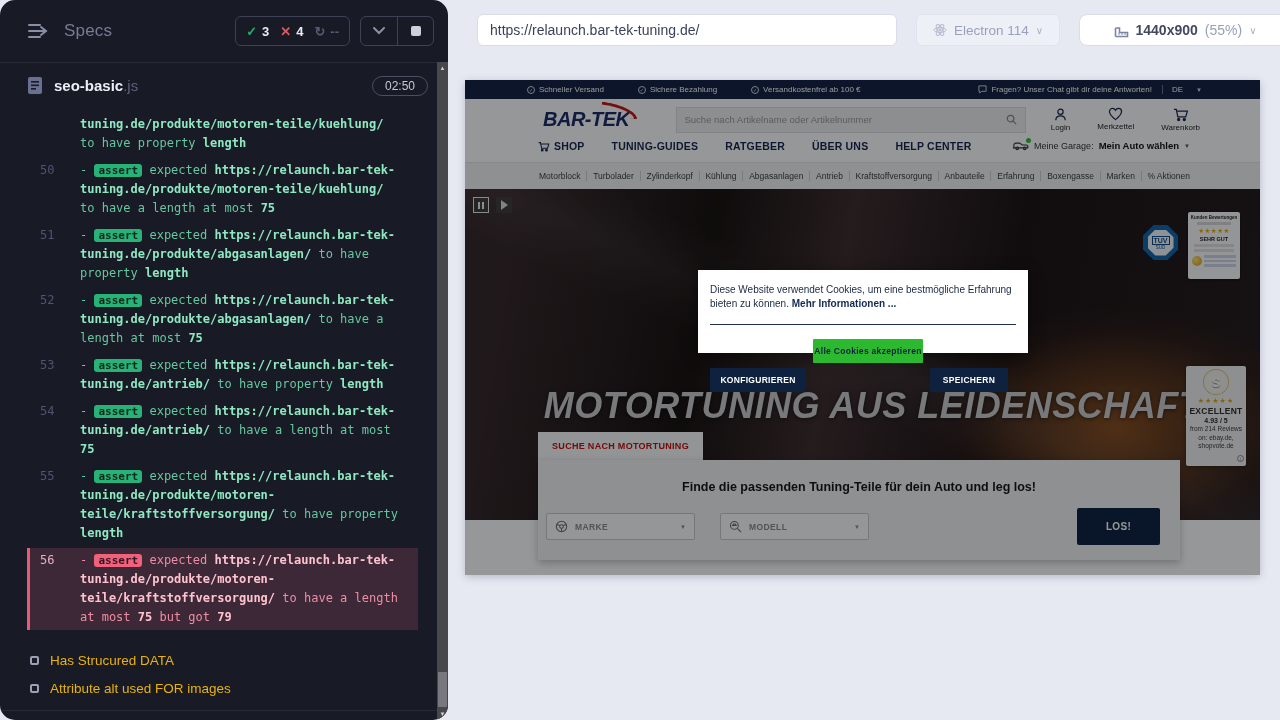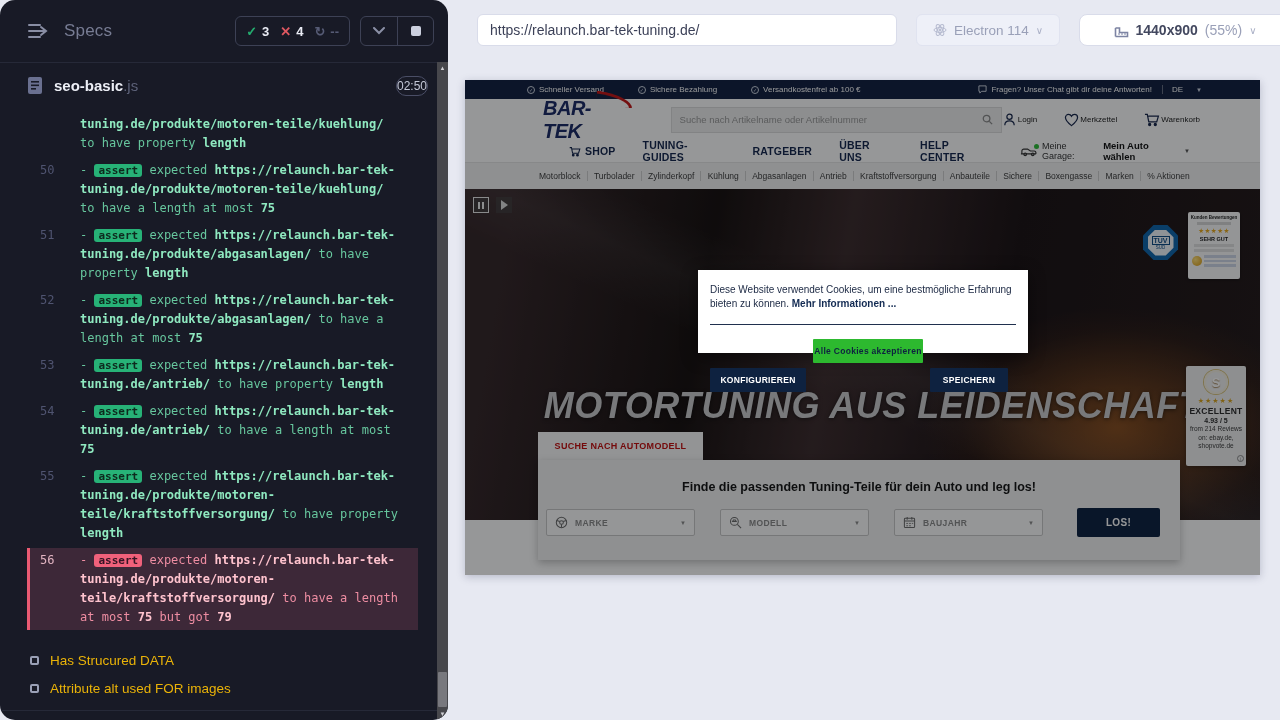--- a/index.html
+++ b/index.html
@@ -21,21 +21,21 @@
   .stat .pend-n { color:#565b75; }
   .ctrlbox { display:flex; align-items:center; height:30px; border:1px solid #3d4155; border-radius:6px; margin-left:10px; }
   .ctrl { width:36px; height:28px; display:flex; align-items:center; justify-content:center; cursor:pointer; }
   .ctrl + .ctrl { border-left:1px solid #3d4155; }
   .stop-sq { width:10px; height:10px; background:#ccd0df; border-radius:2px; }
   .rdivider { height:1px; background:#262938; }
   .specrow { height:45px; display:flex; align-items:center; padding:0 20px 0 28px; }
   .spec-ic { margin-right:12px; }
   .spec-name { font-size:15px; font-weight:bold; color:#edeff6; }
   .spec-ext { font-size:15px; color:#5c6178; }
-  .spec-time { margin-left:auto; font-size:12px; color:#c4c8d7; border:1px solid #4a4e66; border-radius:12px; padding:2px 0;text-align:center; }
+  .spec-time { margin-left:auto; font-size:12px; color:#c4c8d7; border:1px solid #4a4e66; border-radius:12px; padding:2px 12px;text-align:center; }
   .cmdlog { margin:4px 30px 0 30px; font-family:"DejaVu Sans Mono",monospace; font-size:12px; line-height:19px; }
   .log-entry { display:flex; padding:3px 0; margin:2px 0; }
   .lnum { flex:0 0 50px; padding-left:10px; color:#4f5470; }
   .lmsg { flex:1; padding-right:14px; color:#67c79e; word-wrap:break-word; overflow-wrap:break-word; min-width:0; }
   .lmsg .b { font-weight:bold; color:#8fe9c0; }
   .lbadge { background:#27b277; color:#0e2a1e; font-weight:bold; border-radius:3px; padding:0 4px; font-size:11px; }
   .log-entry.failed { background:#3d2838; border-left:3px solid #ea5a72; margin-left:-3px; }
   .log-entry.failed .lnum { color:#e2b4c1; }
   .log-entry.failed .lmsg { color:#ee8da2; }
   .log-entry.failed .lmsg .b { color:#ffc3ce; }
@@ -70,23 +70,23 @@
   .s-chat { display:flex; align-items:center; gap:4px; margin-left:auto; }
   .s-lang { display:flex; align-items:center; gap:13px; margin-left:10px; padding-left:9px; border-left:1px solid rgba(255,255,255,.35); }
   .s-lang .tchev { font-size:6px; color:#cfd5e2; }
   .s-header { height:41px; background:#fff; display:flex; align-items:center; padding:0 60px 0 78px; }
   .s-logo { position:relative; font-size:20px; font-style:italic; font-weight:bold; color:#1b2a66; letter-spacing:-.5px; }
   .s-logo::after { content:""; position:absolute; right:-8px; top:-4px; width:34px; height:10px; border:solid #c41616; border-width:3px 3px 0 0; border-radius:0 100% 0 0 / 0 100% 0 0; transform:rotate(8deg); }
   .s-search { margin-left:46px; width:350px; height:26px; background:#efefef; border:1px solid #dcdcdc; display:flex; align-items:center; padding:0 8px; }
   .s-search input { flex:1; border:0; background:transparent; font-size:9.5px; color:#333; outline:none; font-family:inherit; }
   .s-search input::placeholder { color:#9a9a9a; }
   .s-acct { margin-left:auto; display:flex; gap:27px; }
-  .acct-item { display:flex; align-items:center; gap:1px; color:#17264b; }
+  .acct-item { display:flex; flex-direction:column; align-items:center; gap:1px; color:#17264b; }
   .acct-item .lbl { font-size:8px; color:#222; }
-  .s-nav { height:22px; background:#fff; display:flex; align-items:center; padding:0 70px 0 104px; gap:27px; }
+  .s-nav { height:22px; background:#fff; display:flex; align-items:flex-start; padding:0 70px 0 73px; gap:27px; }
   .navitem { font-size:10.5px; font-weight:bold; color:#13254c; letter-spacing:.2px; display:flex; align-items:center; gap:4px; }
   .garage { margin-left:auto; display:flex; align-items:center; gap:5px; font-size:9px; color:#333; }
   .garage .gv { font-weight:bold; font-size:9.5px; color:#111; }
   .garage .gchev { font-size:6px; color:#555; }
   .gar-ic { position:relative; }
   .gar-dot { position:absolute; right:-2px; top:-2px; width:5px; height:5px; border-radius:50%; background:#2fbe3a; }
   .s-subnav { height:27px; background:#f3f3f3; border-top:1px solid #e6e6e6; display:flex; align-items:center; justify-content:space-between; padding:0 70px 0 74px; }
   .subitem { font-size:8.5px; color:#3b3b3b; white-space:nowrap; }
   .subsep { width:1px; height:10px; background:#cfcfcf; }
   .s-hero { position:relative; height:331px; background:
@@ -123,21 +123,21 @@
   .sv-l { font-size:6.5px; color:#3c3c3c; margin-top:1px; line-height:7.5px; text-align:center; }
   .sv-info { align-self:flex-end; margin-top:auto; width:7px; height:7px; border:1px solid #8a8a8a; border-radius:50%; color:#8a8a8a; font-size:5px; display:flex; align-items:center; justify-content:center; }
   .s-strip { height:55px; background:#fff; }
   .findtab { position:absolute; left:73px; top:352px; width:165px; height:28px; background:#fafafa; display:flex; align-items:center; justify-content:center; font-size:9px; font-weight:bold; color:#c40d0d; letter-spacing:.3px; }
   .findpanel { position:absolute; left:73px; top:380px; width:642px; height:100px; background:#f3f3f3; box-shadow:0 3px 8px rgba(0,0,0,.25); }
   .fp-title { text-align:center; margin-top:20px; font-size:12.5px; font-weight:bold; color:#141414; }
   .fp-row { display:flex; align-items:center; margin:14px 20px 0 8px; gap:25px; }
   .fp-select { width:149px; height:27px; background:#fdfdfd; border:1px solid #c9c9c9; border-radius:2px; display:flex; align-items:center; padding:0 8px; gap:7px; }
   .fp-select .slbl { font-size:8.5px; font-weight:bold; color:#8b8b8b; letter-spacing:.4px; flex:1; }
   .fp-select .schev { font-size:6px; color:#8b8b8b; }
-  .fp-go { margin-left:auto; width:83px; height:29px; background:#0d2140; color:#fff; font-size:10px; font-weight:bold; border:0; border-radius:2px; letter-spacing:.3px; }
+  .fp-go { margin-left:auto; width:83px; height:37px; background:#0d2140; color:#fff; font-size:10px; font-weight:bold; border:0; border-radius:2px; letter-spacing:.3px; }
   .s-overlay { position:absolute; inset:0; background:rgba(5,6,10,.42); }
   .cookie { position:absolute; left:233px; top:190px; width:330px; height:83px; background:#fff; box-shadow:0 4px 16px rgba(0,0,0,.45); padding:13px 12px 0 12px; }
   .ck-text { font-size:10px; color:#1a2742; line-height:13.5px; }
   .ck-link { color:#122a52; font-weight:bold; text-decoration:none; }
   .ck-hr { height:1px; background:#20304e; margin-top:14px; }
   .ck-btns { display:flex; gap:7px; margin-top:14px; }
   .ck-btn { height:24px; border:0; border-radius:1px; font-size:8.5px; font-weight:bold; letter-spacing:.3px; font-family:inherit; }
   .ck-btn.navy { background:#0e2240; color:#fff;margin-top:29px; }
   .ck-btn.green { background:#2db92f; color:#0e2240; }
   .ck-k { width:96px; } .ck-a { width:110px; } .ck-s { width:78px; }
@@ -391,21 +391,21 @@
           <span class="subitem">Kühlung</span>
           <span class="subsep"></span>
           <span class="subitem">Abgasanlagen</span>
           <span class="subsep"></span>
           <span class="subitem">Antrieb</span>
           <span class="subsep"></span>
           <span class="subitem">Kraftstoffversorgung</span>
           <span class="subsep"></span>
           <span class="subitem">Anbauteile</span>
           <span class="subsep"></span>
-          <span class="subitem">Sichere</span>
+          <span class="subitem">Erfahrung</span>
           <span class="subsep"></span>
           <span class="subitem">Boxengasse</span>
           <span class="subsep"></span>
           <span class="subitem">Marken</span>
           <span class="subsep"></span>
           <span class="subitem">% Aktionen</span>
         </div>
       <div class="s-hero">
         <div class="vidctrl">
           <span class="vbtn pause">
@@ -437,21 +437,21 @@
               <span class="kw-ft">
                 <i></i>
                 <i></i>
                 <i></i>
               </span>
             </span>
         </div>
       </div>
       <div class="s-strip"></div>
 
-      <div class="findtab">SUCHE NACH AUTOMODELL</div>
+      <div class="findtab">SUCHE NACH MOTORTUNING</div>
       <div class="findpanel">
         <div class="fp-title">Finde die passenden Tuning-Teile für dein Auto und leg los!</div>
         <div class="fp-row" id="fprow">
           <div class="fp-select">
               <span>
                 <svg width="13" height="13" viewBox="0 0 14 14" fill="none" stroke="#6b6b6b" stroke-width="1.1">
                   <circle cx="7" cy="7" r="5.6"></circle>
                   <circle cx="7" cy="7" r="2"></circle>
                   <path d="M7 9 V12.4 M5.2 6 L1.8 4.8 M8.8 6 L12.2 4.8"></path>
                 </svg>
@@ -463,31 +463,20 @@
               <span>
                 <svg width="13" height="13" viewBox="0 0 14 14" fill="none" stroke="#6b6b6b" stroke-width="1.1">
                   <circle cx="5.8" cy="5.8" r="4.2"></circle>
                   <line x1="9" y1="9" x2="13" y2="13"></line>
                   <path d="M3.8 6 h4 l-1-1.6 h-2 z"></path>
                 </svg>
               </span>
               <span class="slbl">MODELL</span>
               <span class="schev">▼</span>
             </div>
-            <div class="fp-select">
-              <span>
-                <svg width="13" height="13" viewBox="0 0 14 14" fill="none" stroke="#6b6b6b" stroke-width="1.1">
-                  <rect x="1.5" y="2.5" width="11" height="10" rx="1"></rect>
-                  <path d="M1.5 5.5 h11 M4.5 1 v3 M9.5 1 v3"></path>
-                  <path d="M3.5 8 h2 M6.5 8 h2 M9.5 8 h1.5 M3.5 10.5 h2 M6.5 10.5 h2" stroke-width=".9"></path>
-                </svg>
-              </span>
-              <span class="slbl">BAUJAHR</span>
-              <span class="schev">▼</span>
-            </div>
             <button class="fp-go">LOS!</button>
         </div>
       </div>
 
       <div class="shopvote">
         <span class="sv-seal">S</span>
         <span class="sv-stars">★★★★★</span>
         <span class="sv-grade">EXCELLENT</span>
         <span class="sv-score">4.93 / 5</span>
         <span class="sv-l">from 214 Reviews</span>

